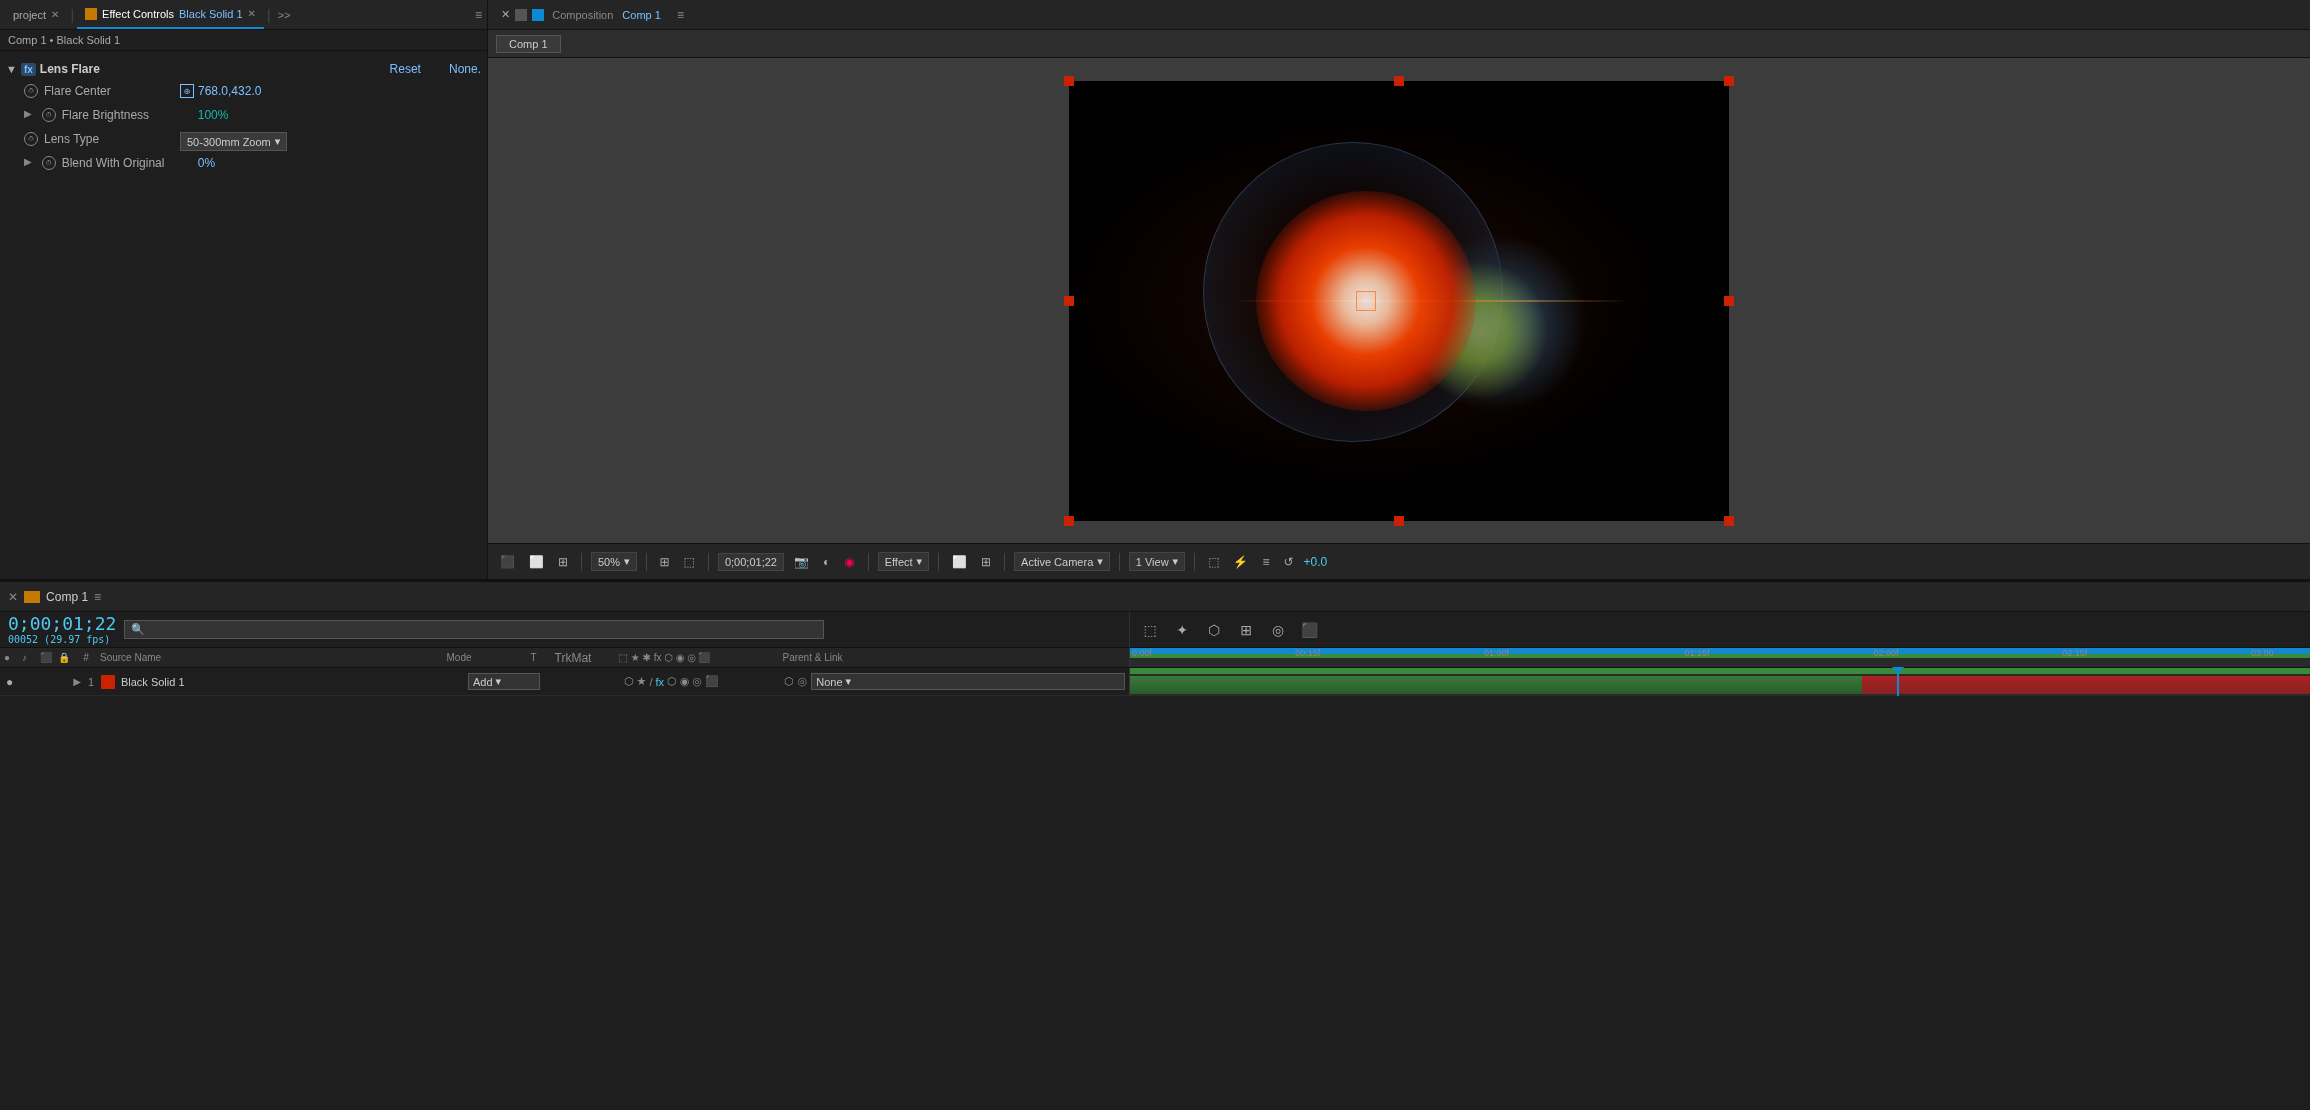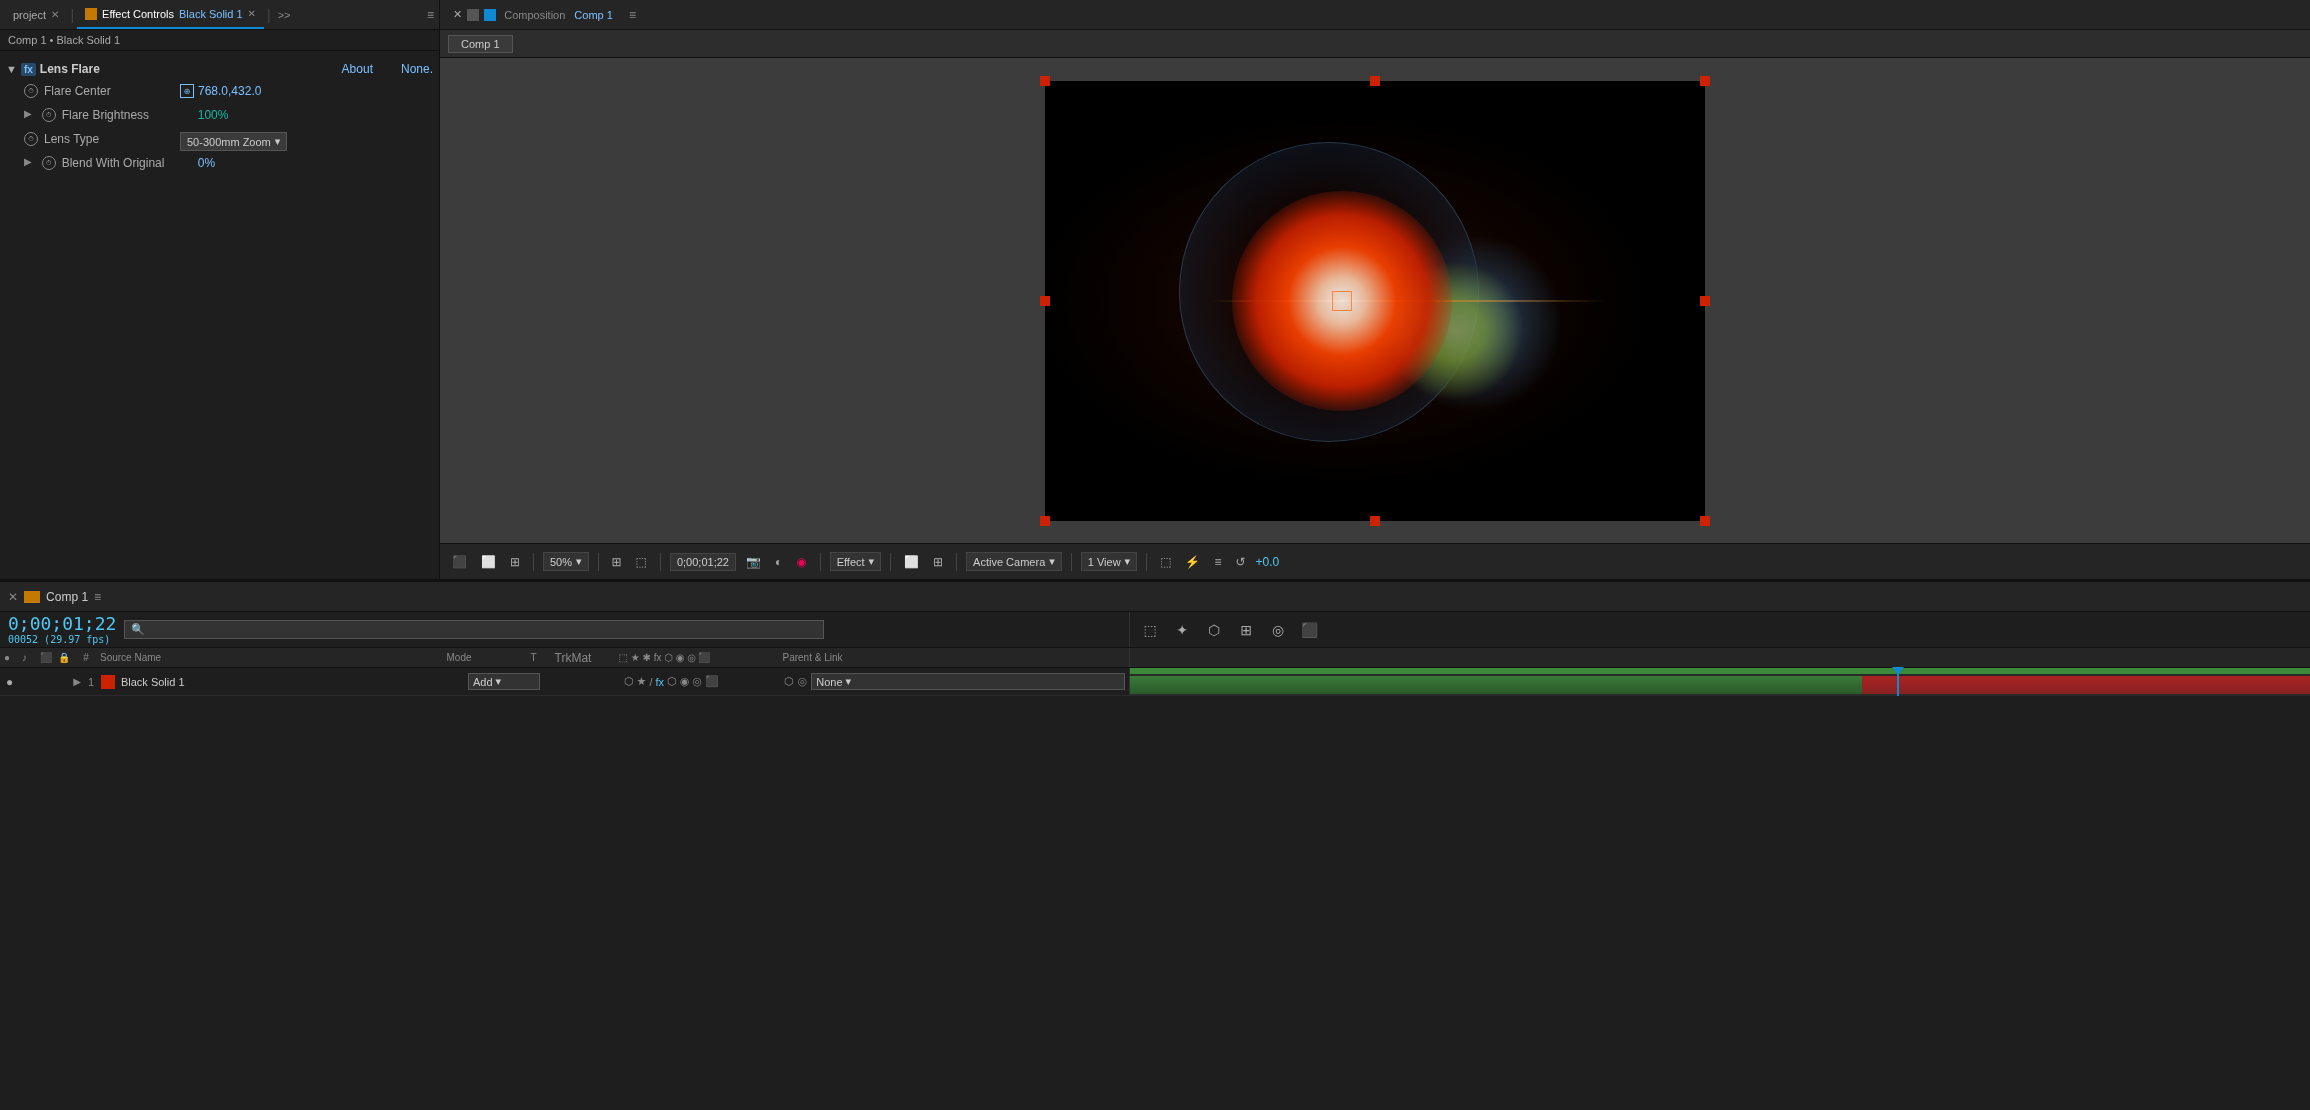--- a/index.html
+++ b/index.html
@@ -16,21 +16,21 @@
     
     .top-area {
       display: flex;
       width: 100%;
       height: 580px;
       border-bottom: 1px solid #111;
     }
 
     
     .left-panel {
-      width: 440px;
+      width: 488px;
       background: #1e1e1e;
       border-right: 1px solid #111;
       display: flex;
       flex-direction: column;
       flex-shrink: 0;
     }
 
     .panel-tabs {
       display: flex;
       align-items: center;
@@ -680,21 +680,21 @@
 
     <div class="breadcrumb">Comp 1 • Black Solid 1</div>
 
     <div class="effect-controls-content">
 
       <div class="effect-group">
         <div class="effect-header">
           <span style="color:#aaa; font-size:11px;">▼</span>
           <span class="fx-badge">fx</span>
           <span class="effect-name">Lens Flare</span>
-          <span class="reset-btn">About</span>
+          <span class="reset-btn">Reset</span>
           <span style="width: 20px;"></span>
           <span class="about-btn">None.</span>
         </div>
 
         <div class="effect-prop">
           <span class="prop-icon">⏱</span>
           <span class="prop-name">Flare Center</span>
           <span class="prop-value">
             <span class="crosshair-icon">⊕</span>
             <span style="color:#7ac0ff;">768.0,432.0</span>
@@ -868,20 +868,34 @@
       <span style="color:#888; font-size:10px; width:14px;">🔒</span>
       <span style="color:#888; font-size:10px; width:20px; text-align:center;">#</span>
       <span style="color:#888; font-size:10px; flex:1;">Source Name</span>
       <span style="color:#888; font-size:10px; width:80px;">Mode</span>
       <span style="color:#888; font-size:10px; width:20px;">T</span>
       <span style="color:#888; font-size:12px; width:60px;">TrkMat</span>
       <span style="color:#888; font-size:10px; width:160px;">⬚ ★ ✱ fx ⬡ ◉ ◎ ⬛</span>
       <span style="color:#888; font-size:10px; flex:1;">Parent &amp; Link</span>
     </div>
 
+    <div style="flex:1; background:#2a2a2a; position:relative; overflow:hidden;">
+      <div class="cache-bar"></div>
+      <div class="cache-bar-green"></div>
+
+      <div style="position:absolute; top:10px; left:0; right:0; display:flex; align-items:flex-end; font-size:9px; color:#888; padding:0 4px;">
+        <span style="position:absolute; left:2px;">0;00f</span>
+        <span style="position:absolute; left:14%;">00;15f</span>
+        <span style="position:absolute; left:30%;">01;00f</span>
+        <span style="position:absolute; left:47%;">01;15f</span>
+        <span style="position:absolute; left:63%;">02;00f</span>
+        <span style="position:absolute; left:79%;">02;15f</span>
+        <span style="position:absolute; left:95%;">03;00</span>
+      </div>
+    </div>
   </div>
 
   <div class="timeline-content">
 
     <div class="timeline-layer-left">
 
       <div class="layer-row">
         <div class="layer-controls">
           <span class="layer-vis-icon">●</span>
           <span style="width:14px;"></span>

